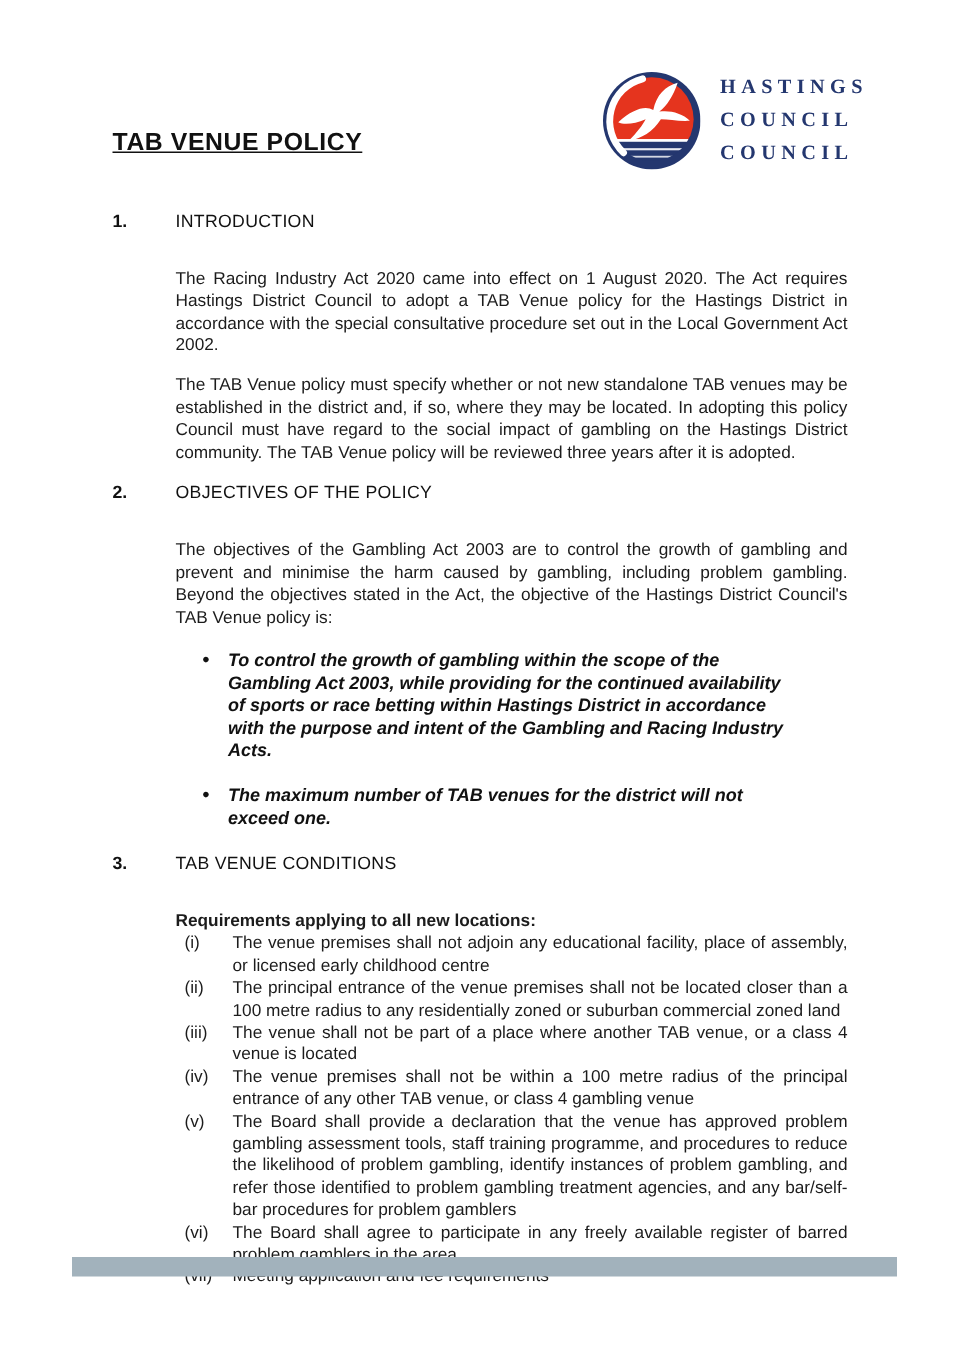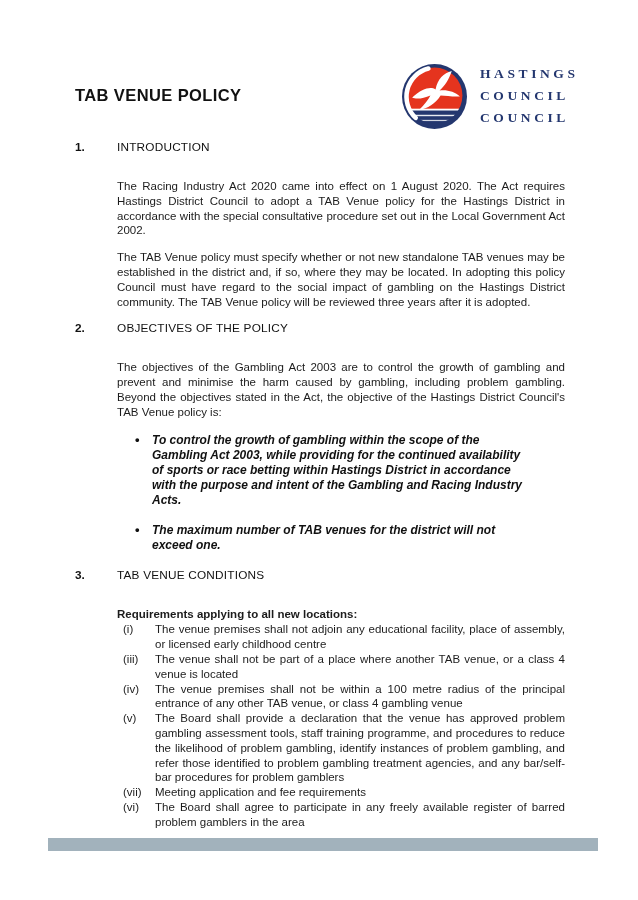--- a/index.html
+++ b/index.html
@@ -4,25 +4,25 @@
 <style>
   html,body{margin:0;padding:0;}
   body{
     width:638px;height:900px;background:#ffffff;position:relative;
     font-family:"Liberation Sans","DejaVu Sans",sans-serif;
     color:#1c1c1c;overflow:hidden;
   }
   
   .doc-title{
     position:absolute;left:75px;top:86px;margin:0;
-    font-size:16.5px;font-weight:bold;letter-spacing:.4px;color:#111;
+    font-size:16.5px;font-weight:bold;letter-spacing:.4px;color:#111;text-decoration:underline;
   }
   .logo{
     position:absolute;left:402px;top:47px;
-    display:flex;align-items:center;gap:13px;margin-top:16px;
+    display:flex;align-items:center;gap:13px;
   }
   .logo-mark{width:65px;height:65px;display:block;}
   .logo-text{
     font-family:"Liberation Serif","DejaVu Serif",serif;
     font-size:13.5px;line-height:22px;letter-spacing:3.6px;
     font-weight:600;color:#23356b;white-space:nowrap;
   }
   
   .content{position:absolute;left:75px;top:140px;width:490px;}
   section{margin-bottom:10px;}
@@ -115,38 +115,42 @@
         <span class="sec-head">TAB VENUE CONDITIONS</span>
       </div>
       <div class="sec-body">
         <p class="tight">Requirements applying to all new locations:</p>
         <div class="roman">
           <div class="roman-row">
             <span class="roman-label">(i)</span>
             <span class="roman-text">The venue premises shall not adjoin any educational facility, place of assembly, or licensed early childhood centre</span>
           </div>
           <div class="roman-row">
+            <span class="roman-label">(ii)</span>
+            <span class="roman-text">The principal entrance of the venue premises shall not be located closer than a 100 metre radius to any residentially zoned or suburban commercial zoned land</span>
+          </div>
+          <div class="roman-row">
             <span class="roman-label">(iii)</span>
             <span class="roman-text">The venue shall not be part of a place where another TAB venue, or a class 4 venue is located</span>
           </div>
           <div class="roman-row">
             <span class="roman-label">(iv)</span>
             <span class="roman-text">The venue premises shall not be within a 100 metre radius of the principal entrance of any other TAB venue, or class 4 gambling venue</span>
           </div>
           <div class="roman-row">
             <span class="roman-label">(v)</span>
             <span class="roman-text">The Board shall provide a declaration that the venue has approved problem gambling assessment tools, staff training programme, and procedures to reduce the likelihood of problem gambling, identify instances of problem gambling, and refer those identified to problem gambling treatment agencies, and any bar/self-bar procedures for problem gamblers</span>
           </div>
           <div class="roman-row">
+            <span class="roman-label">(vi)</span>
+            <span class="roman-text">The Board shall agree to participate in any freely available register of barred problem gamblers in the area</span>
+          </div>
+          <div class="roman-row">
             <span class="roman-label">(vii)</span>
             <span class="roman-text">Meeting application and fee requirements</span>
-          </div>
-          <div class="roman-row">
-            <span class="roman-label">(vi)</span>
-            <span class="roman-text">The Board shall agree to participate in any freely available register of barred problem gamblers in the area</span>
           </div>
         </div>
       </div>
     </section>
 
   </div>
 
   <div class="footer-bar" style="background: rgb(162, 178, 188);"></div>
 
 </div>

